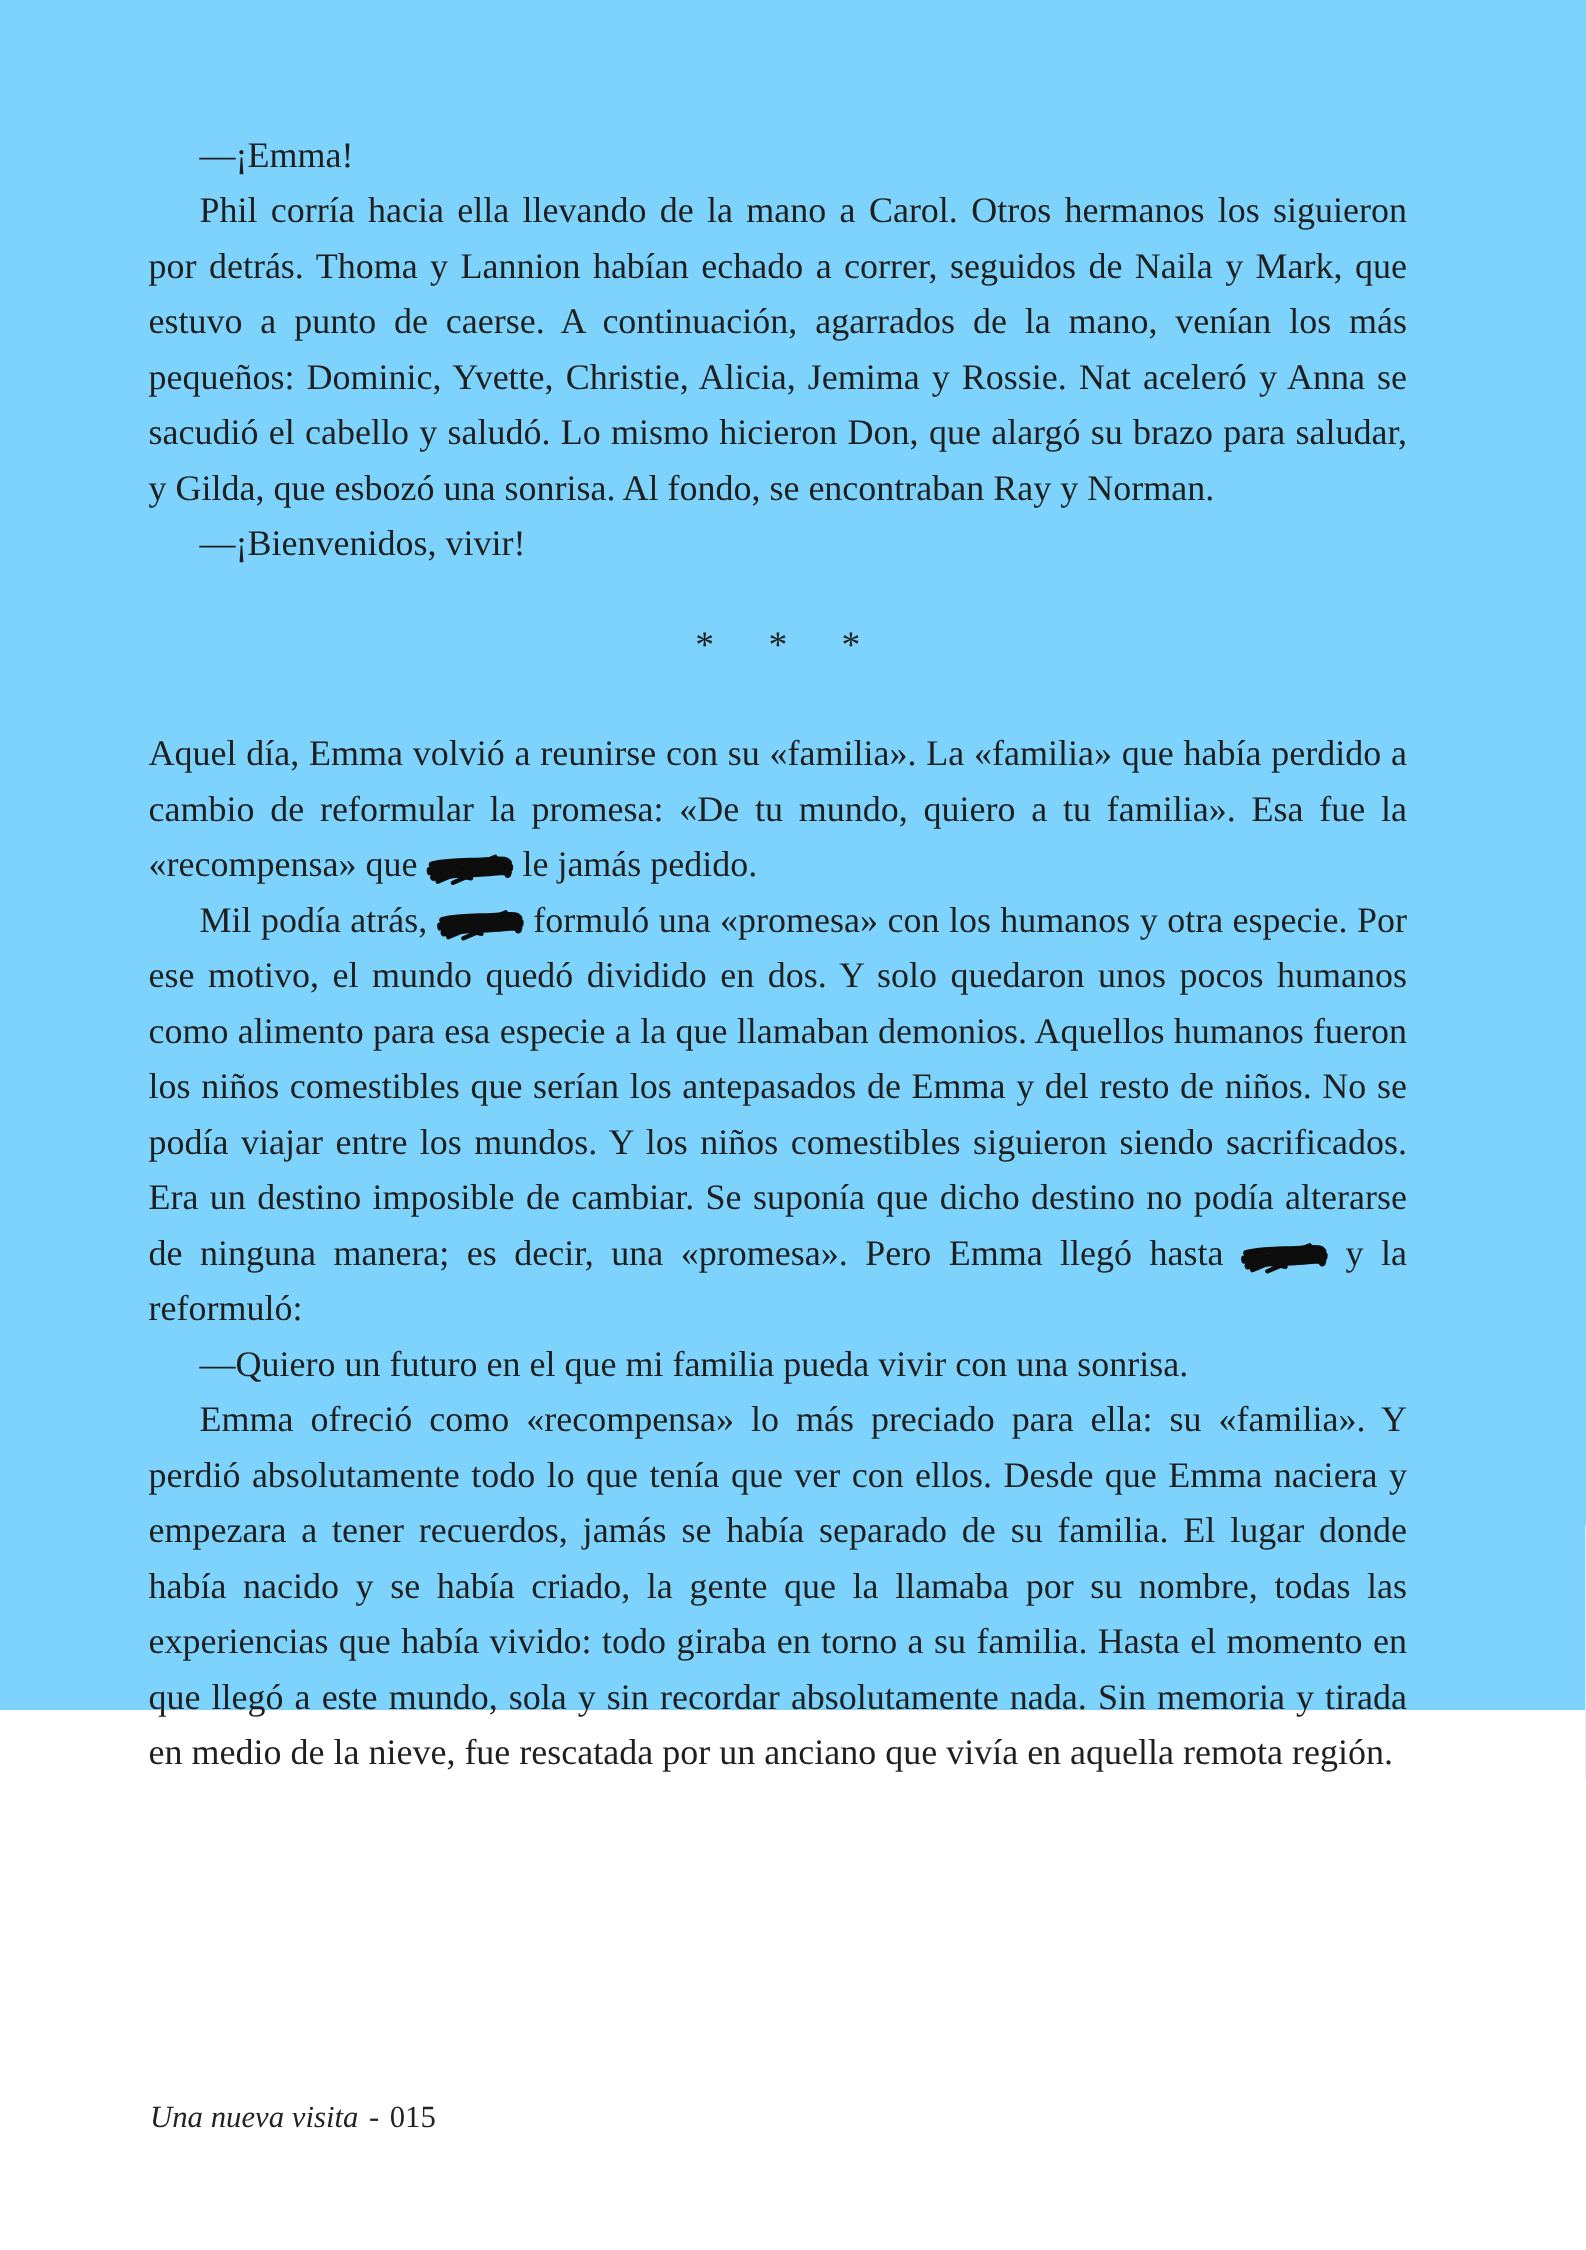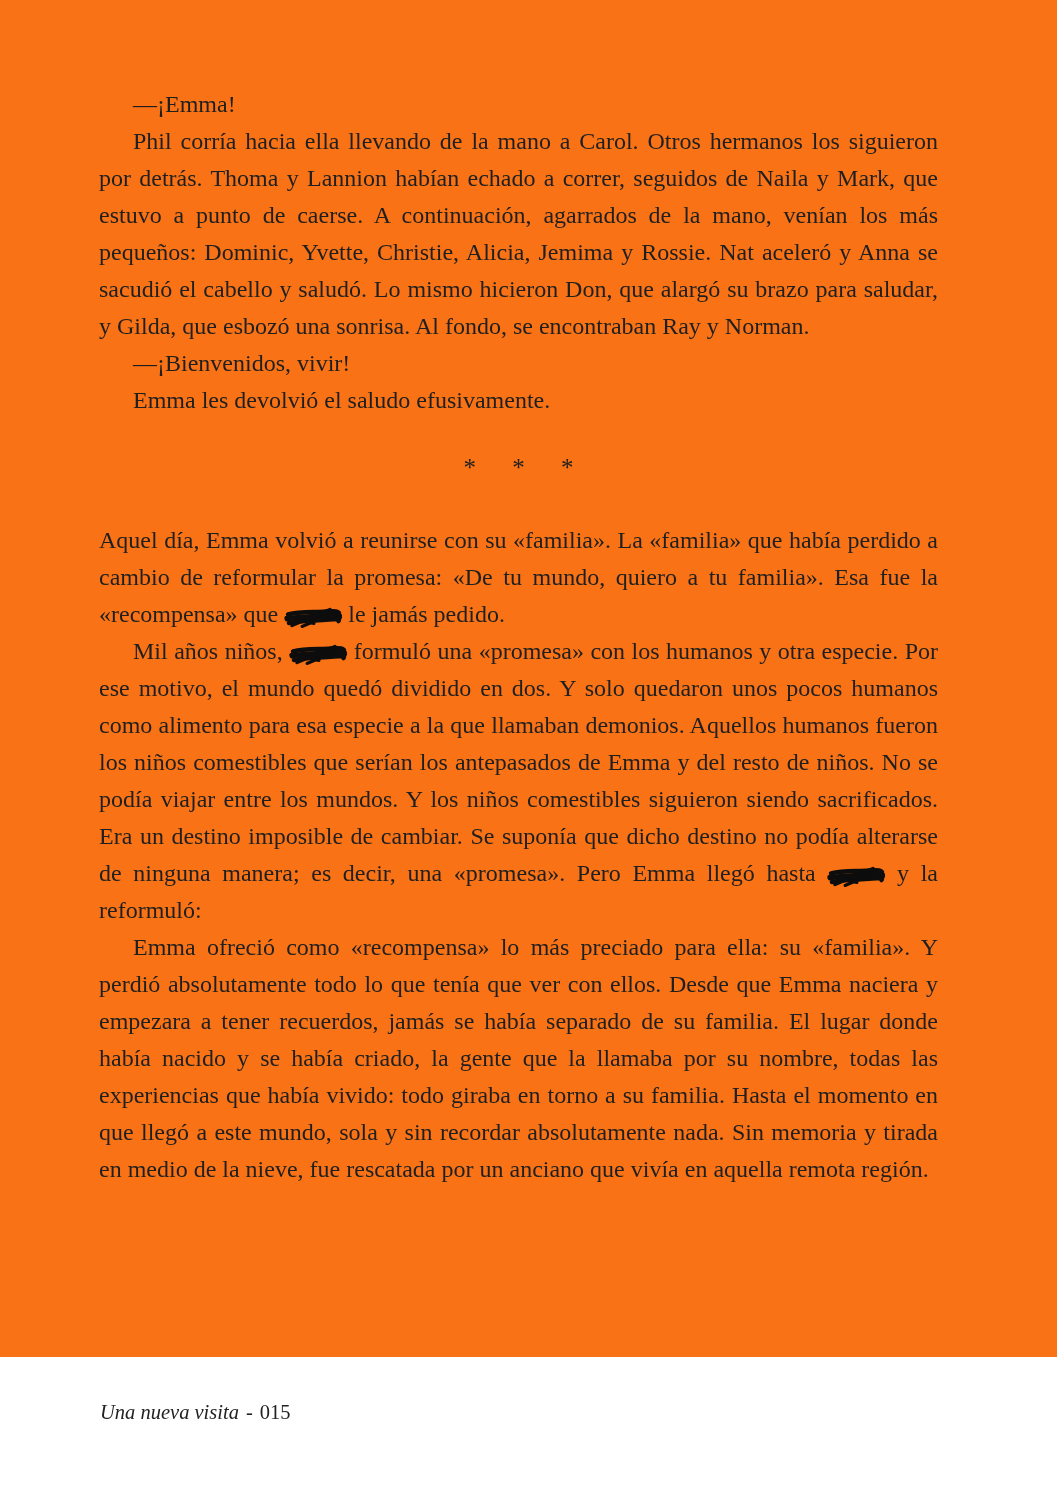--- a/index.html
+++ b/index.html
@@ -6,22 +6,22 @@
     margin: 0;
     padding: 0;
     width: 1057px;
     height: 1500px;
     overflow: hidden;
     background: #ffffff;
   }
   .page {
     position: relative;
     width: 1057px;
-    height: 1357px;
-    background: #f97316;
+    height: 1140px;
+    background: #7dd3fc;
     font-family: "Liberation Serif", serif;
     color: #1f1f1f;
   }
   .text-block {
     position: absolute;
     left: 99px;
     top: 86px;
     width: 839px;
     font-size: 24px;
     line-height: 37px;
@@ -72,35 +72,34 @@
   }
 </style>
 </head>
 <body>
 
 <div class="page">
   <main class="text-block">
       <p class="para indent"><span>—¡Emma!</span></p>
       <p class="para indent"><span>Phil corría hacia ella llevando de la mano a Carol. Otros hermanos los siguieron por detrás. Thoma y Lannion habían echado a correr, seguidos de Naila y Mark, que estuvo a punto de caerse. A continuación, agarrados de la mano, venían los más pequeños: Dominic, Yvette, Christie, Alicia, Jemima y Rossie. Nat aceleró y Anna se sacudió el cabello y saludó. Lo mismo hicieron Don, que alargó su brazo para saludar, y Gilda, que esbozó una sonrisa. Al fondo, se encontraban Ray y Norman.</span></p>
       <p class="para indent"><span>—¡Bienvenidos, vivir!</span></p>
-      <p class="para indent"><span>Emma les devolvió el saludo efusivamente.</span></p>
       <div class="separator">* * *</div>
       <p class="para"><span>Aquel día, Emma volvió a reunirse con su «familia». La «familia» que había perdido a cambio de reformular la promesa: «De tu mundo, quiero a tu familia». Esa fue la «recompensa» que </span>
   <span class="scribble"><svg width="58" height="22" viewBox="0 0 58 22" aria-hidden="true">
     <g stroke="#0d0d0d" fill="none" stroke-linecap="round">
       <path d="M4 8.5 C 16 5.5, 30 6.5, 42 5.5 S 54 6, 55 7" stroke-width="4.4"></path>
       <path d="M3 13 C 15 10, 29 11, 44 9.5 S 55 10, 55.5 11" stroke-width="5"></path>
       <path d="M5 17 C 17 14, 31 15, 45 13.5 S 54 14, 54.5 15" stroke-width="4.6"></path>
       <path d="M8 19.5 L 46 3.5" stroke-width="3.4"></path>
       <path d="M18 20.5 L 52 6" stroke-width="3"></path>
       <path d="M2 11.5 L 30 17.5" stroke-width="3"></path>
     </g>
   </svg></span>
 <span> le jamás pedido.</span></p>
-      <p class="para indent"><span>Mil años niños, </span>
+      <p class="para indent"><span>Mil podía atrás, </span>
   <span class="scribble"><svg width="58" height="22" viewBox="0 0 58 22" aria-hidden="true">
     <g stroke="#0d0d0d" fill="none" stroke-linecap="round">
       <path d="M4 8.5 C 16 5.5, 30 6.5, 42 5.5 S 54 6, 55 7" stroke-width="4.4"></path>
       <path d="M3 13 C 15 10, 29 11, 44 9.5 S 55 10, 55.5 11" stroke-width="5"></path>
       <path d="M5 17 C 17 14, 31 15, 45 13.5 S 54 14, 54.5 15" stroke-width="4.6"></path>
       <path d="M8 19.5 L 46 3.5" stroke-width="3.4"></path>
       <path d="M18 20.5 L 52 6" stroke-width="3"></path>
       <path d="M2 11.5 L 30 17.5" stroke-width="3"></path>
     </g>
   </svg></span>
@@ -109,18 +108,19 @@
     <g stroke="#0d0d0d" fill="none" stroke-linecap="round">
       <path d="M4 8.5 C 16 5.5, 30 6.5, 42 5.5 S 54 6, 55 7" stroke-width="4.4"></path>
       <path d="M3 13 C 15 10, 29 11, 44 9.5 S 55 10, 55.5 11" stroke-width="5"></path>
       <path d="M5 17 C 17 14, 31 15, 45 13.5 S 54 14, 54.5 15" stroke-width="4.6"></path>
       <path d="M8 19.5 L 46 3.5" stroke-width="3.4"></path>
       <path d="M18 20.5 L 52 6" stroke-width="3"></path>
       <path d="M2 11.5 L 30 17.5" stroke-width="3"></path>
     </g>
   </svg></span>
 <span> y la reformuló:</span></p>
+      <p class="para indent"><span>—Quiero un futuro en el que mi familia pueda vivir con una sonrisa.</span></p>
       <p class="para indent"><span>Emma ofreció como «recompensa» lo más preciado para ella: su «familia». Y perdió absolutamente todo lo que tenía que ver con ellos. Desde que Emma naciera y empezara a tener recuerdos, jamás se había separado de su familia. El lugar donde había nacido y se había criado, la gente que la llamaba por su nombre, todas las experiencias que había vivido: todo giraba en torno a su familia. Hasta el momento en que llegó a este mundo, sola y sin recordar absolutamente nada. Sin memoria y tirada en medio de la nieve, fue rescatada por un anciano que vivía en aquella remota región.</span></p>
     </main>
   <footer class="footer">
     <span class="chapter">Una nueva visita</span><span class="divider">-</span><span class="pagenum">015</span>
   </footer>
 </div>
 
 </body></html>

